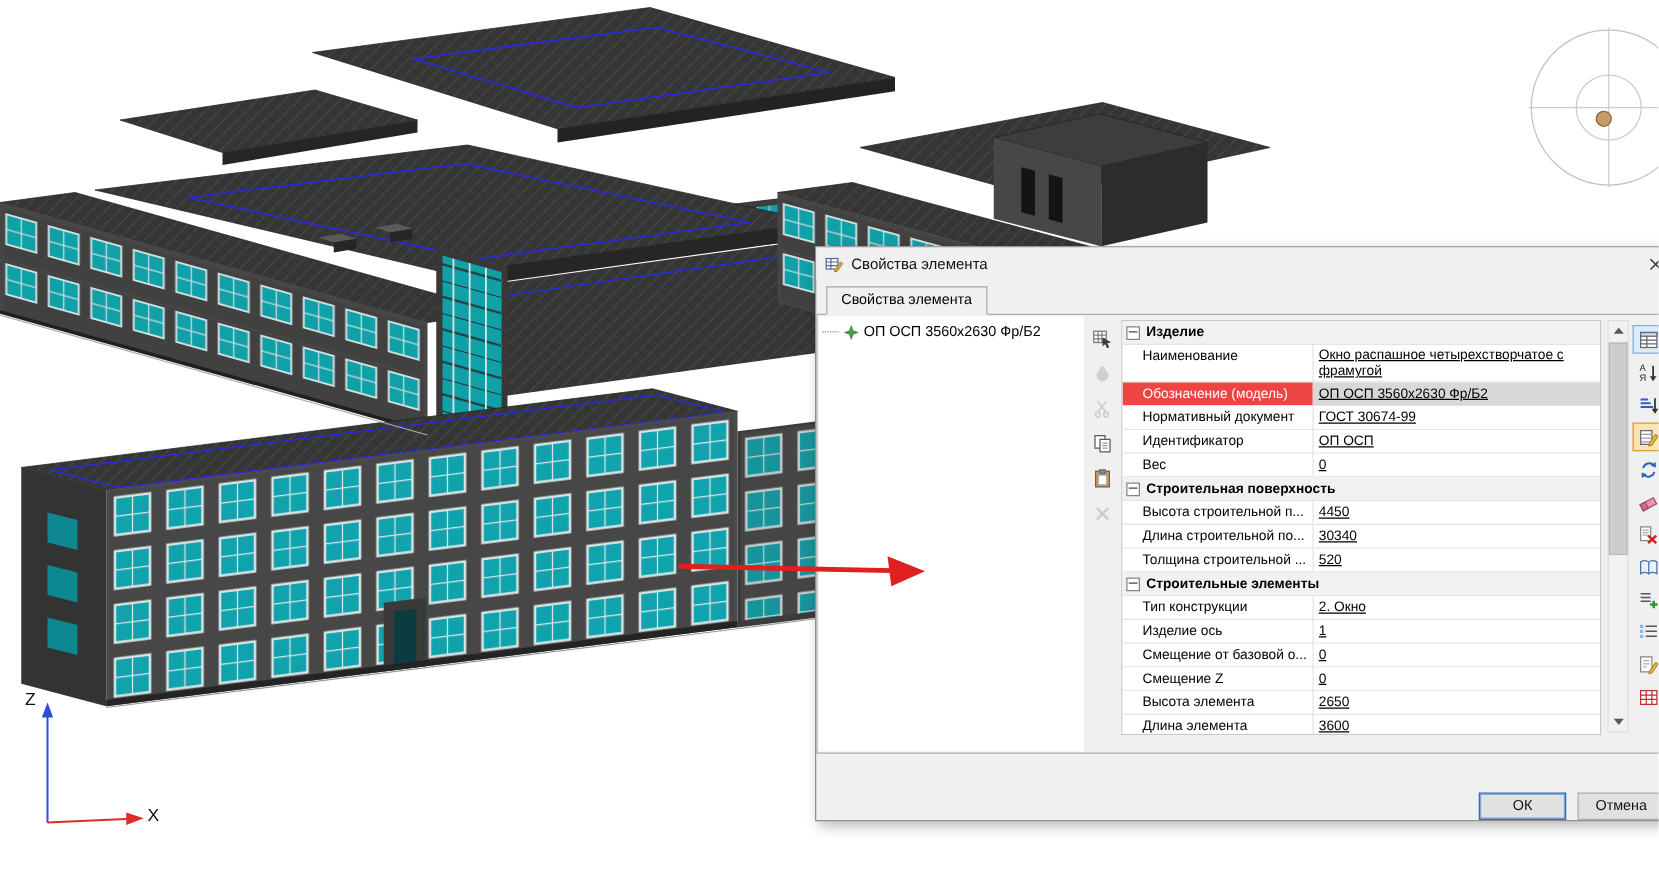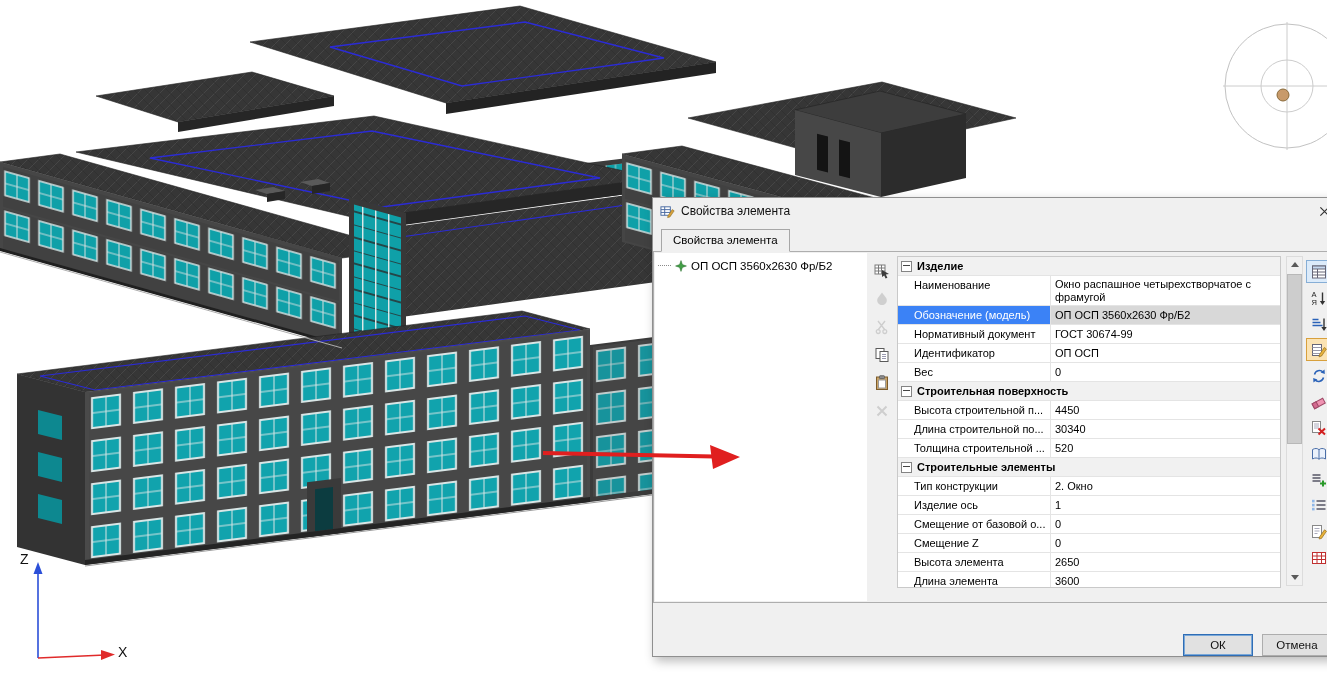--- a/index.html
+++ b/index.html
@@ -29,23 +29,23 @@
   .tool{width:20px;height:20px;display:flex;align-items:center;justify-content:center;cursor:pointer;}
   .tool svg{width:16px;height:16px;}
   .tool.disabled{opacity:.45;cursor:default;}
   .grid-wrap{position:absolute;left:243px;top:4px;width:382px;height:330px;overflow:hidden;background:#fff;border:1px solid #c9c9c9;}
   .grow{display:flex;height:19px;box-sizing:border-box;border-bottom:1px solid #e4e4e4;background:#fff;}
   .grow.tall{height:30px;}
   .grow.header{background:#f1f1f1;font-weight:bold;align-items:center;gap:5px;padding-left:3px;text-align:center;}
   .minusbox{width:9px;height:9px;border:1px solid #848484;background:#fff;position:relative;flex:0 0 auto;}
   .minusbox::after{content:"";position:absolute;left:1px;right:1px;top:3px;height:1px;background:#444;}
   .plabel{width:153px;flex:0 0 auto;border-right:1px solid #e4e4e4;padding:3px 2px 0 16px;box-sizing:border-box;overflow:hidden;white-space:nowrap;}
-  .pvalue{flex:1;padding:3px 4px 0 4px;overflow:hidden;white-space:nowrap;}
+  .pvalue{flex:1;padding:3px 4px 0 4px;overflow:hidden;white-space:nowrap;text-decoration:underline;}
   .tall .pvalue{white-space:normal;line-height:13px;padding-top:2px;}
-  .selected .plabel{background:#3b82f6;color:#fff;}
+  .selected .plabel{background:#ef4444;color:#fff;}
   .selected .pvalue{background:#d8d8d8;}
   .vscroll{position:absolute;right:30px;top:4px;height:330px;width:17px;background:#f1f1f1;border:1px solid #dcdcdc;box-sizing:border-box;}
   .sb-btn{position:absolute;left:0;right:0;height:16px;background:#f1f1f1;}
   .sb-btn.up{top:0;}
   .sb-btn.down{bottom:0;}
   .sb-btn.up::after{content:"";position:absolute;left:3.5px;top:5px;border:4px solid transparent;border-top:none;border-bottom:5px solid #5a5a5a;}
   .sb-btn.down::after{content:"";position:absolute;left:3.5px;top:6px;border:4px solid transparent;border-bottom:none;border-top:5px solid #5a5a5a;}
   .sb-thumb{position:absolute;left:0;right:0;top:17px;height:170px;background:#cdcdcd;border:1px solid #b8b8b8;box-sizing:border-box;}
   .rtb{position:absolute;right:1px;top:8px;width:27px;display:flex;flex-direction:column;gap:3px;align-items:center;}
   .rtool{width:24px;height:21px;display:flex;align-items:center;justify-content:center;border:1px solid transparent;cursor:pointer;}

